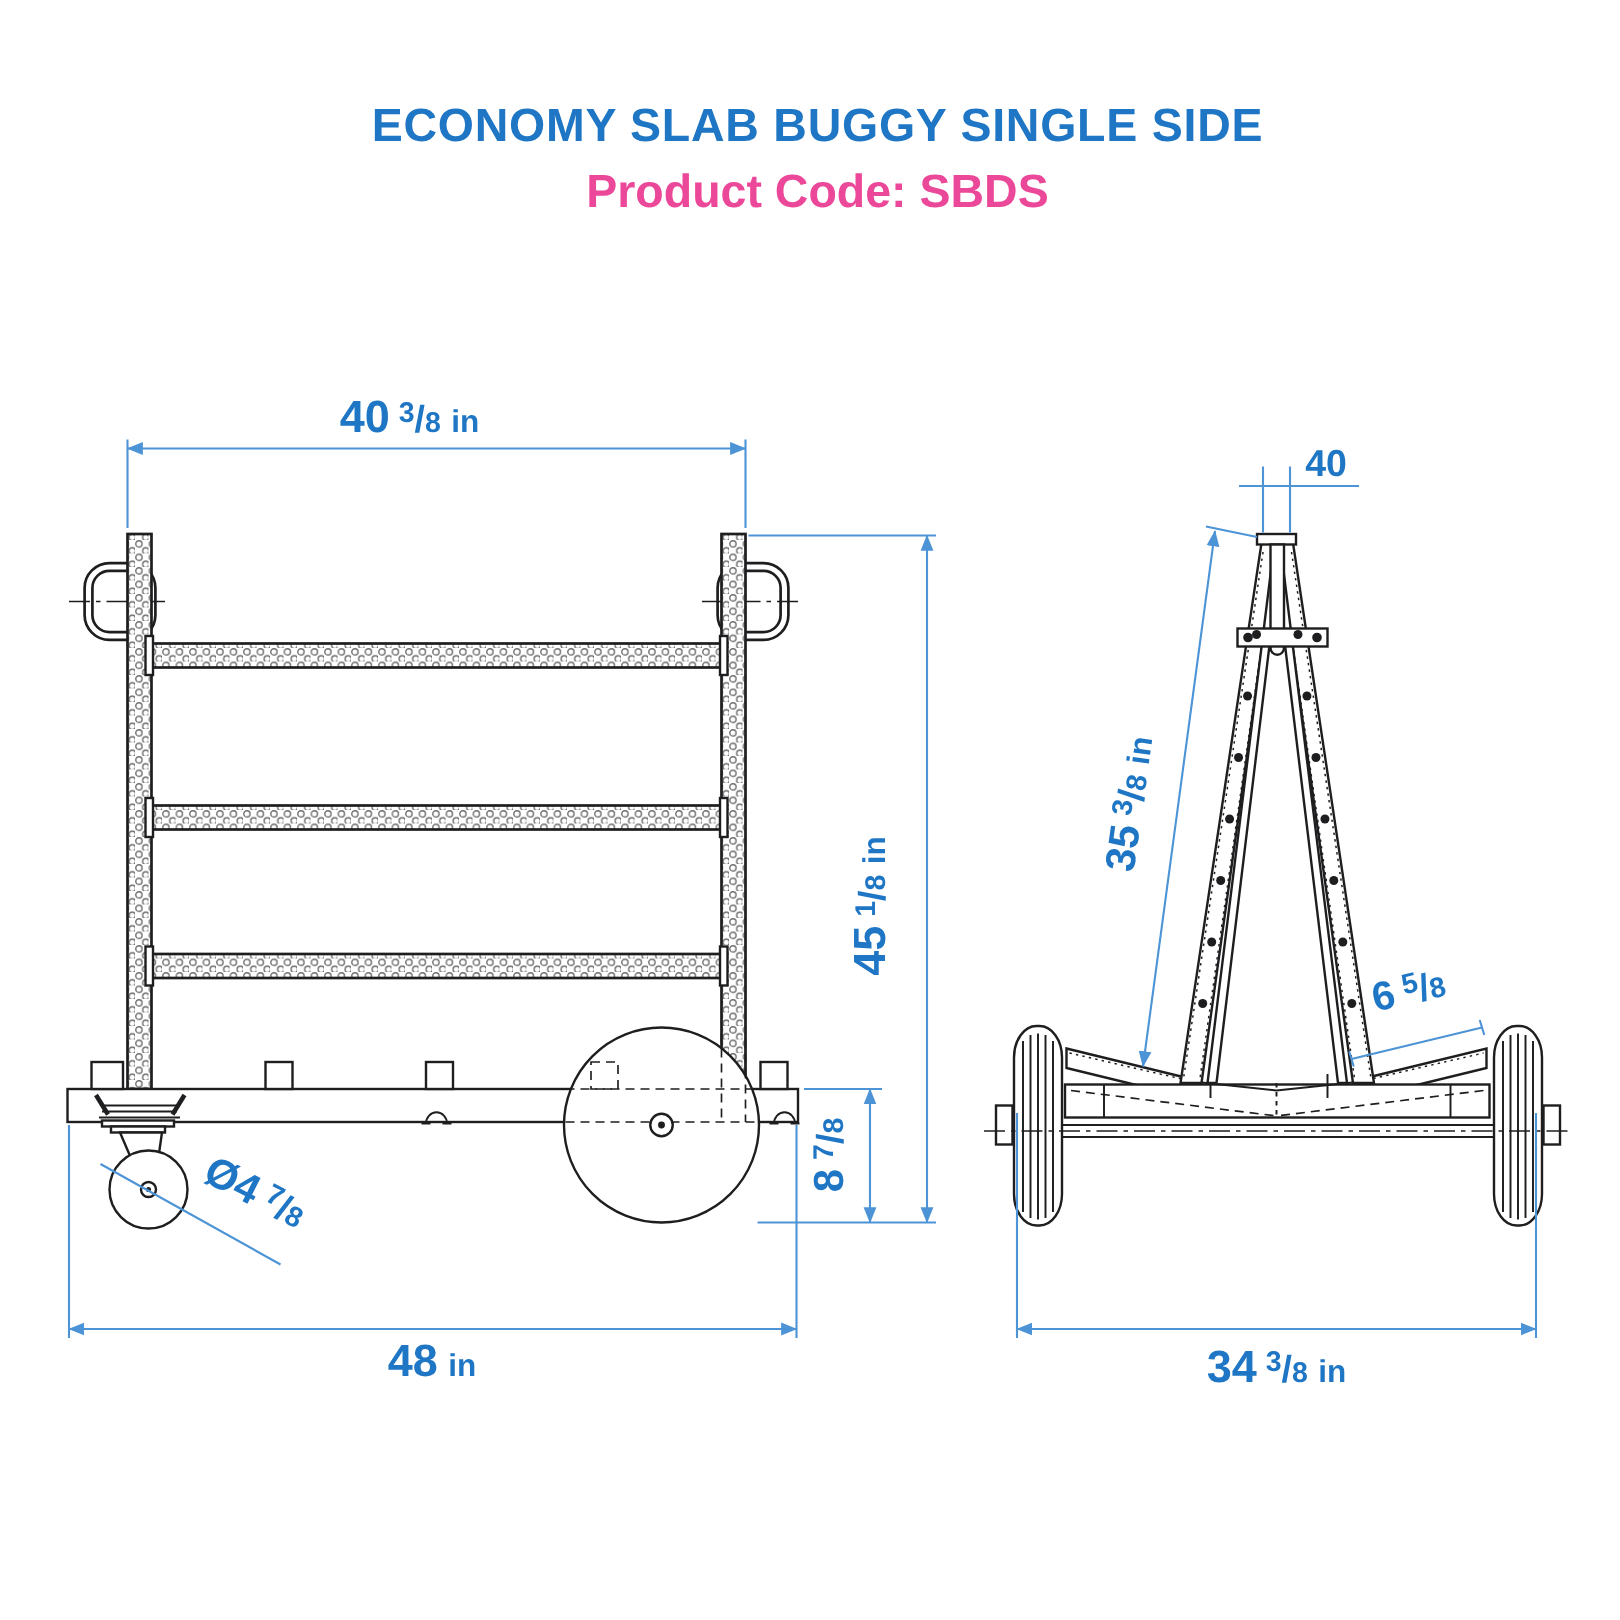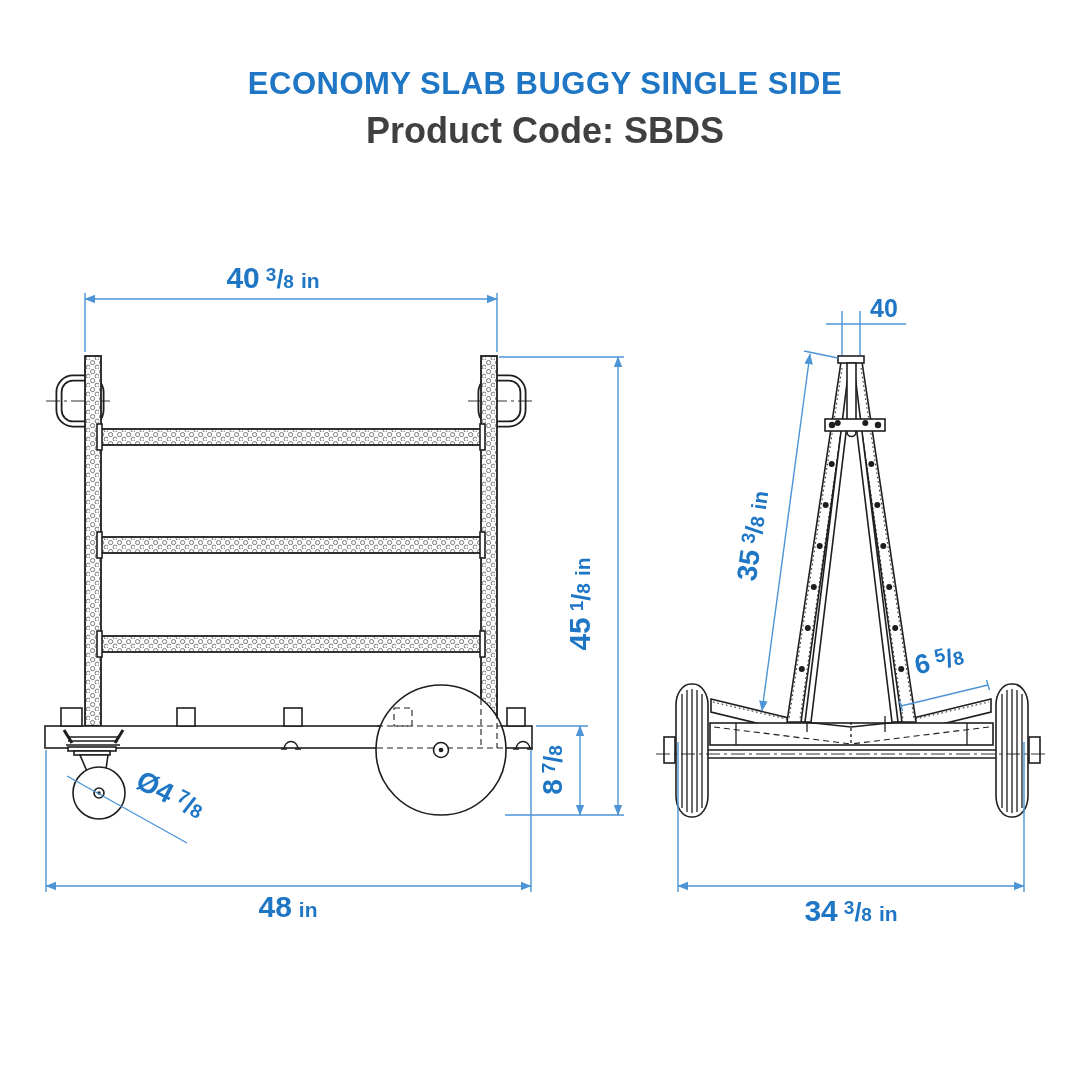--- a/index.html
+++ b/index.html
@@ -5,21 +5,21 @@
   :root{
     --accent:#1E76C4;
     --dimline:#4D94D6;
     --ink:#1E1E20;
   }
   html,body{margin:0;padding:0;background:#ffffff;}
   body{width:1080px;height:1080px;position:relative;overflow:hidden;
        font-family:"Liberation Sans",sans-serif;}
   .header{position:absolute;top:66px;left:0;width:1042px;text-align:center;margin-left:24px;}
   .title{color:var(--accent);font-size:31px;font-weight:bold;letter-spacing:.5px;}
-  .subtitle{color:#404040;font-size:36px;font-weight:bold;margin-top:8px;}
+  .subtitle{color:#ec4899;font-size:31px;font-weight:bold;margin-top:8px;}
   svg{position:absolute;top:0;left:0;}
   
   .s   {stroke:var(--ink);stroke-width:1.6;fill:#fff;}
   .sp  {stroke:var(--ink);stroke-width:1.8;fill:url(#knurl);}
   .ln  {stroke:var(--ink);fill:none;stroke-width:1.3;}
   .thk {stroke:var(--ink);fill:none;stroke-width:3;}
   .hid {stroke:var(--ink);fill:none;stroke-dasharray:6 4;stroke-width:1.1;}
   .cdot{stroke:var(--ink);fill:none;stroke-dasharray:14 4 3 4;stroke-width:.9;}
   .hatch{stroke:var(--ink);fill:none;stroke-dasharray:1.6 2.8;stroke-width:1;}
   .dot {fill:var(--ink);stroke:none;}

